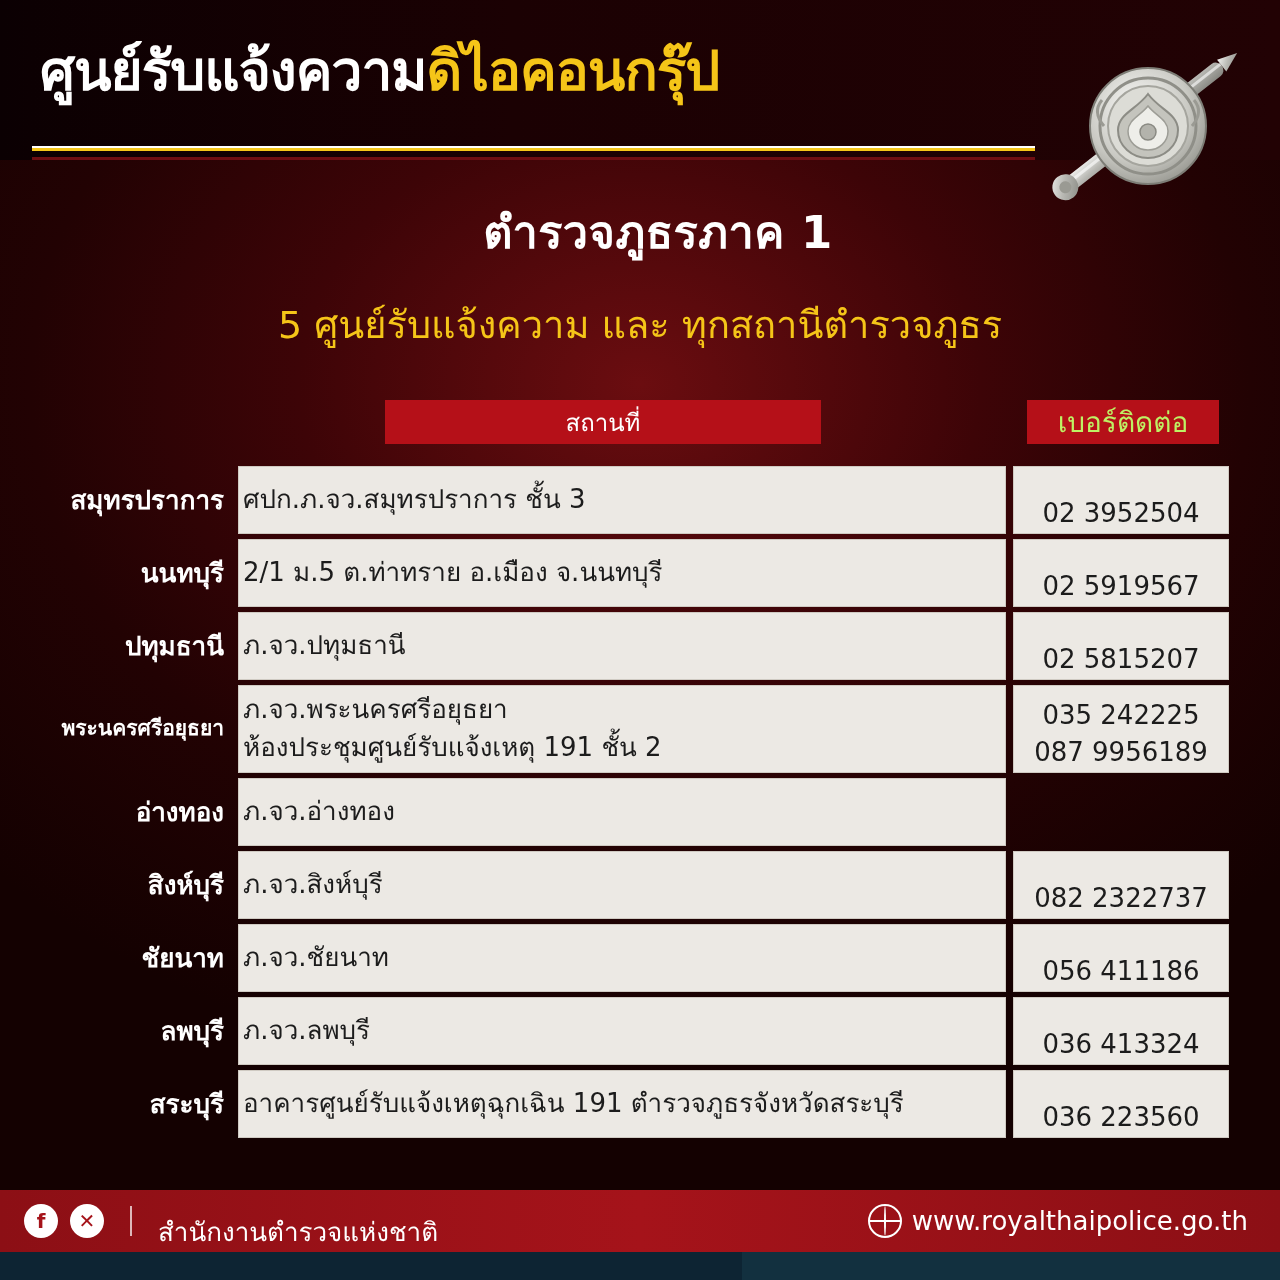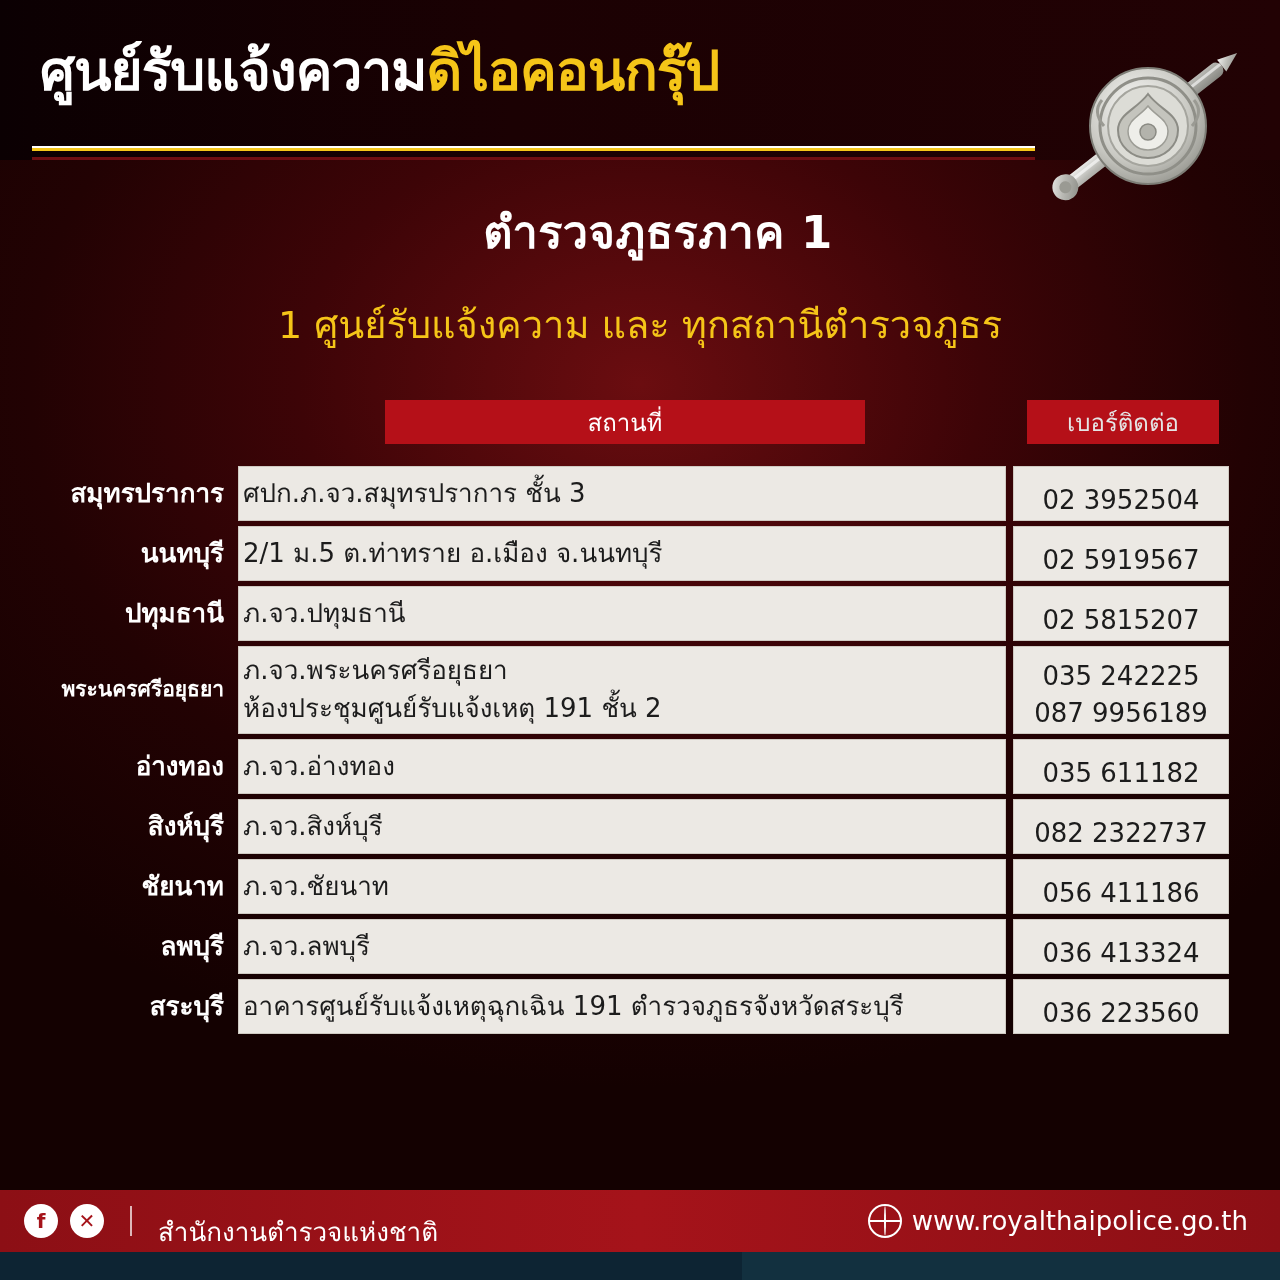--- a/index.html
+++ b/index.html
@@ -99,47 +99,47 @@
   }
 
   .col-head-row {
     position: relative;
     height: 48px;
     margin-bottom: 18px;
   }
   .head-place {
     position: absolute;
     left: 385px;
-    width: 480px;
+    width: 436px;
     height: 44px;
     background: #b51018;
     color: #ffffff;
     font-size: 24px;
     display: flex;
     align-items: center;
     justify-content: center;
   }
   .head-phone {
     position: absolute;
     left: 1027px;
     width: 192px;
     height: 44px;
     background: #b51018;
-    color: #e5e5e5;
-    font-size: 24px;
+    color: #bef264;
+    font-size: 28px;
     display: flex;
     align-items: center;
     justify-content: center;
   }
 
   .row {
     display: flex;
     align-items: stretch;
     margin-bottom: 5px;
-    height: 55px;
+    height: 68px;
   }
   .row.tall { height: 88px; }
 
   .cell-prov {
     width: 238px;
     padding-right: 14px;
     display: flex;
     align-items: center;
     justify-content: flex-end;
     color: #ffffff;
@@ -296,21 +296,21 @@
       <path d="M122 76 C134 92 152 96 152 112 C152 128 138 140 122 140 C106 140 92 128 92 112 C92 96 110 92 122 76 Z" fill="#c4c4bd" stroke="#8c8c85" stroke-width="2"></path>
       <path d="M122 88 C130 98 142 102 142 113 C142 124 133 132 122 132 C111 132 102 124 102 113 C102 102 114 98 122 88 Z" fill="#eeeee9" stroke="#9d9d96" stroke-width="1.5"></path>
       <circle cx="122" cy="114" r="8" fill="#b3b3ac" stroke="#8a8a83" stroke-width="1.5"></circle>
 
       <path d="M78 108 q-12 -14 -2 -26" fill="none" stroke="#9a9a93" stroke-width="3"></path>
       <path d="M166 108 q12 -14 2 -26" fill="none" stroke="#9a9a93" stroke-width="3"></path>
     </svg>
   </div>
 
   <div class="main-title">ตำรวจภูธรภาค 1</div>
-  <div class="sub-title">1 ศูนย์รับแจ้งความ และ ทุกสถานีตำรวจภูธร</div>
+  <div class="sub-title">5 ศูนย์รับแจ้งความ และ ทุกสถานีตำรวจภูธร</div>
 
   <div class="table-wrap">
 
     <div class="col-head-row">
       <div class="head-place">สถานที่</div>
       <div class="head-phone">เบอร์ติดต่อ</div>
     </div>
 
     <div class="row">
       <div class="cell-prov">สมุทรปราการ</div>
@@ -351,23 +351,20 @@
       <div class="cell-phone">
         <span>035 242225</span>
         <span>087 9956189</span>
       </div>
     </div>
 
     <div class="row">
       <div class="cell-prov">อ่างทอง</div>
       <div class="cell-place">
         <span>ภ.จว.อ่างทอง</span>
-      </div>
-      <div class="cell-phone">
-        <span>035 611182</span>
       </div>
     </div>
 
     <div class="row">
       <div class="cell-prov">สิงห์บุรี</div>
       <div class="cell-place">
         <span>ภ.จว.สิงห์บุรี</span>
       </div>
       <div class="cell-phone">
         <span>082 2322737</span>

